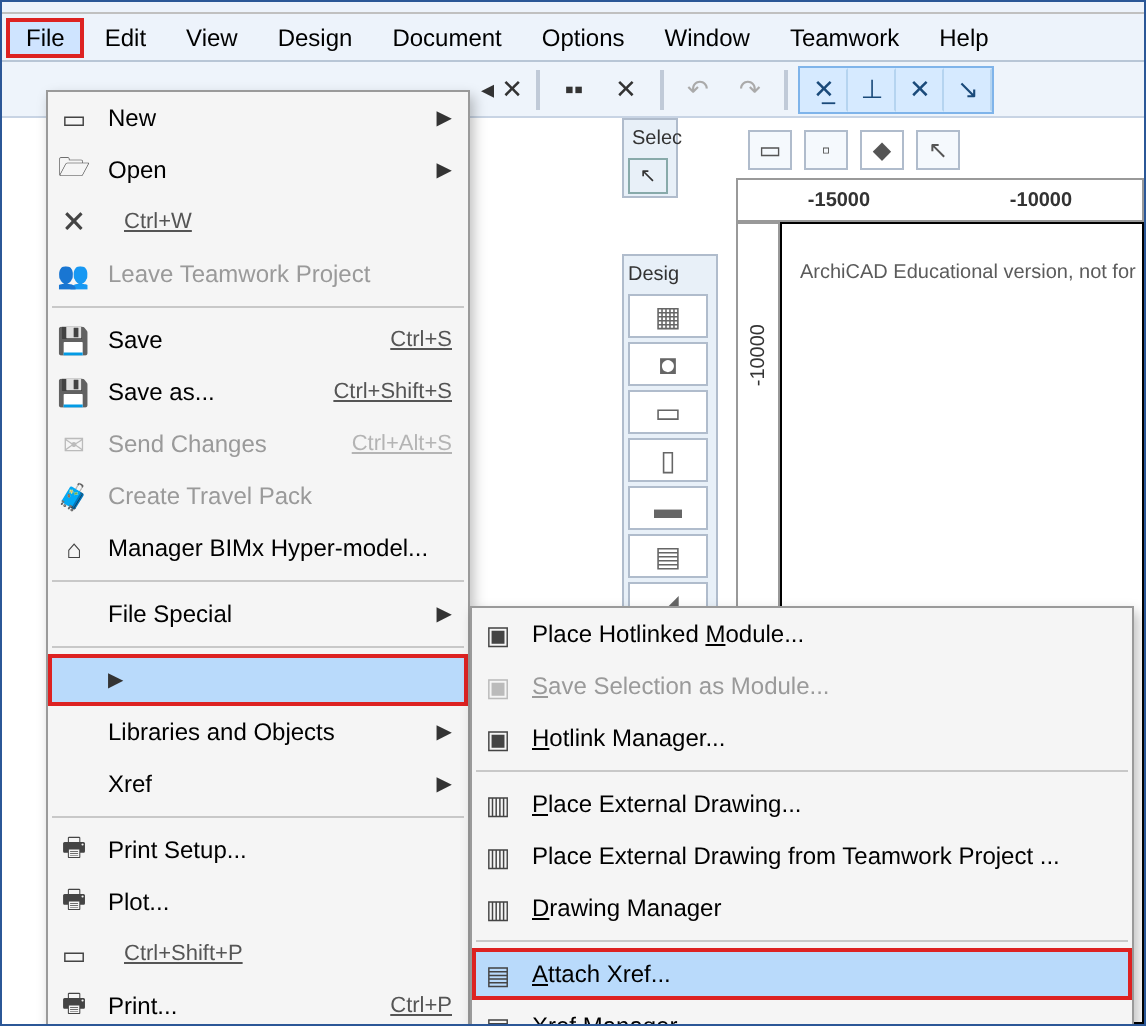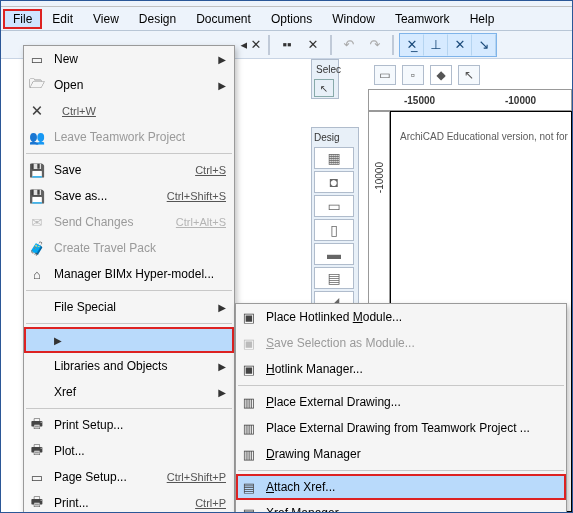--- a/index.html
+++ b/index.html
@@ -211,21 +211,20 @@
     <div class="row">
       <span class="ic">🖶</span>
       <span class="lbl">Print Setup...</span>
     </div>
     <div class="row">
       <span class="ic">🖶</span>
       <span class="lbl">Plot...</span>
     </div>
     <div class="row">
       <span class="ic">▭</span>
-      <span class="lbl">Page Setup...</span>
       <span class="sc">Ctrl+Shift+P</span>
     </div>
     <div class="row">
       <span class="ic">🖶</span>
       <span class="lbl">Print...</span>
       <span class="sc">Ctrl+P</span>
     </div>
   </div>
 
 <div class="sub-menu" id="ext-menu">

